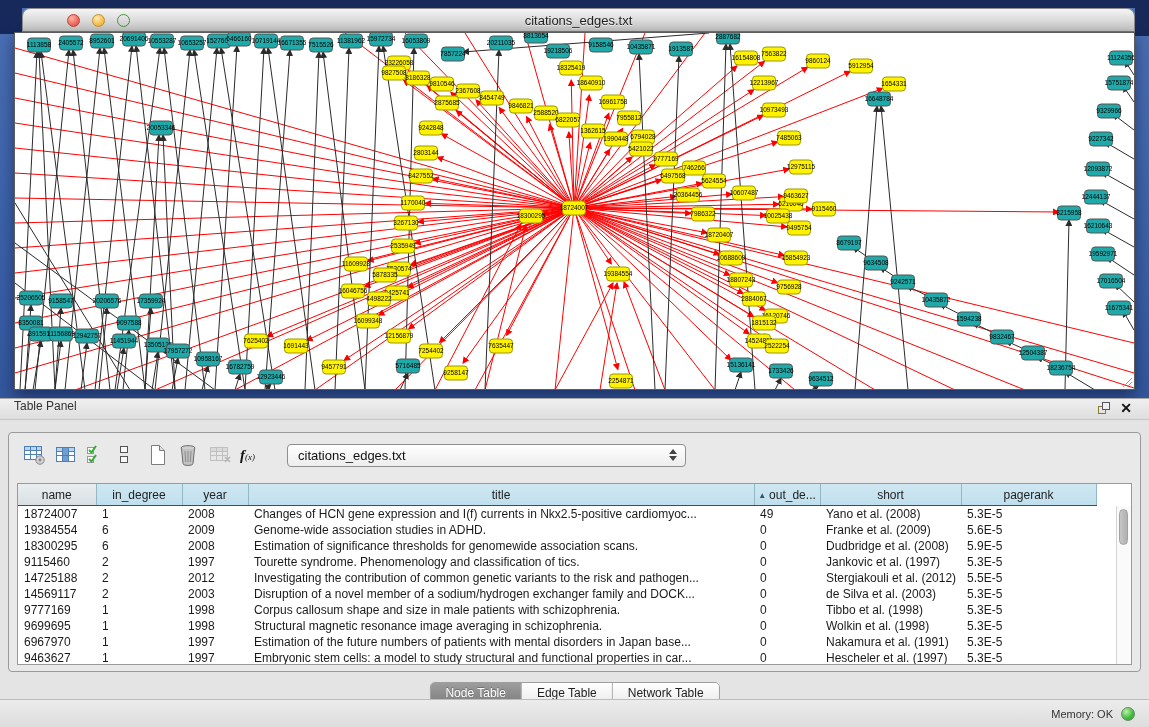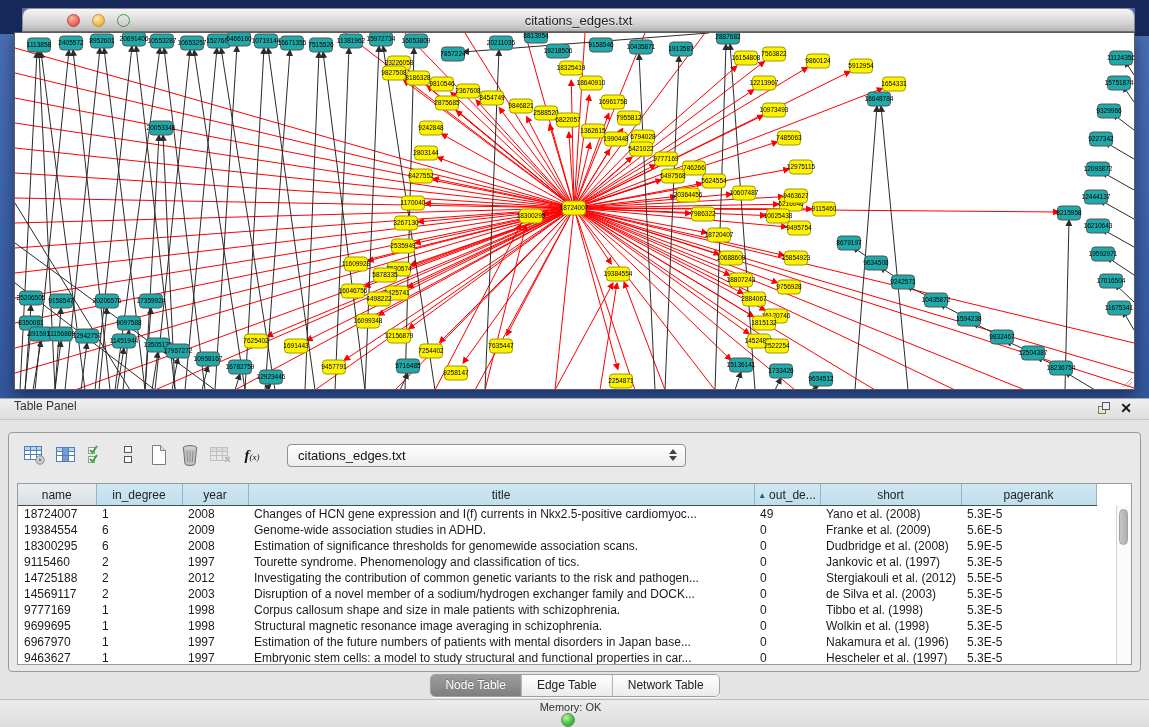--- a/index.html
+++ b/index.html
@@ -40,21 +40,21 @@
     border-bottom:1px solid #c6c6c6;box-sizing:border-box;
     display:flex;align-items:flex-start;font-size:12px;color:#333;}
   .panel-title{margin-left:14px;}
   .panel-header .spacer{flex:1;}
   .hdr-btn{width:22px;height:18px;display:flex;align-items:center;justify-content:center;cursor:default;}
   .close-x{font-size:14px;font-weight:bold;color:#111;margin-right:12px;}
 
   .inner-panel{position:absolute;left:8px;top:34px;width:1133px;height:240px;
     border:1px solid #9a9a9a;border-radius:4px;background:#e9e9e9;box-sizing:border-box;}
   .toolbar{position:absolute;left:0;top:6px;height:32px;display:flex;align-items:center;padding-left:14px;}
-  .tool{width:24px;height:24px;margin-right:7px;display:flex;align-items:center;justify-content:center;}
+  .tool{width:24px;height:24px;margin-right:7px;display:flex;align-items:center;justify-content:flex-start;}
   .tool.disabled{opacity:.45;}
   .fx{font-family:"Liberation Serif",serif;font-style:italic;color:#111;white-space:nowrap;}
   .fx i{font-size:15px;font-weight:bold;}
   .fx .fx-x{font-size:9px;}
   .combobox{position:relative;margin-left:16px;width:397px;height:21px;
     border:1px solid #8f8f8f;border-radius:4px;background:linear-gradient(#ffffff,#ededed);
     box-shadow:inset 0 1px 0 #fff;display:flex;align-items:center;font-size:13px;color:#111;}
   .combobox .val{margin-left:10px;}
   .updown{position:absolute;right:8px;top:4px;display:flex;flex-direction:column;gap:2px;}
   .tri-up{width:0;height:0;border-left:4px solid transparent;border-right:4px solid transparent;border-bottom:5px solid #444;}
@@ -71,31 +71,31 @@
   td.c-title{padding-left:32px;}
   td.c-indeg,td.c-year{padding-left:8px;}
   td.c-out,td.c-short{padding-left:6px;}
   td.c-rank{padding-left:10px;}
   .sort-arrow{color:#27576e;font-size:8px;margin-right:3px;vertical-align:1px;}
 
   .vscroll{position:absolute;top:22px;right:0;bottom:0;width:14px;background:#fafafa;border-left:1px solid #d4d4d4;}
   .vthumb{position:absolute;left:2px;top:3px;width:9px;height:36px;border-radius:5px;
     background:linear-gradient(90deg,#c7c7c7,#b0b0b0);border:1px solid #a2a2a2;box-sizing:border-box;}
 
-  .tabs{position:absolute;left:50%;top:276px;transform:translateX(-50%);display:flex;
+  .tabs{position:absolute;left:50%;top:284px;transform:translateX(-50%);display:flex;
     border:1px solid #9e9e9e;border-radius:5px;overflow:hidden;height:21px;
     box-shadow:0 1px 0 rgba(255,255,255,.8);}
   .tab{padding:0 15px;line-height:20px;font-size:12px;color:#222;
     background:linear-gradient(#ffffff,#ebebeb);border-right:1px solid #aaa;}
   .tab:last-child{border-right:none;}
   .tab.active{background:linear-gradient(#9d9d9d,#7e7e7e);color:#fff;text-shadow:0 -1px 0 rgba(0,0,0,.25);}
 
   .statusbar{position:absolute;left:0;bottom:0;width:1149px;height:28px;
     border-top:1px solid #bcbcbc;background:linear-gradient(#ececec,#dddddd);
-    display:flex;align-items:center;justify-content:flex-end;box-sizing:border-box;flex-direction:column;}
+    display:flex;align-items:center;justify-content:flex-end;box-sizing:border-box;}
   .mem-label{font-size:11px;color:#333;margin-right:8px;}
   .mem-dot{width:14px;height:14px;border-radius:50%;margin-right:14px;box-sizing:border-box;
     background:radial-gradient(circle at 35% 30%,#bdf0a6,#3dbb3d 60%,#2a9e2a);border:1px solid #6a8a6a;}
 </style>
 </head>
 <body>
 
 <div id="root">
 
   <div class="desktop">
@@ -1040,21 +1040,21 @@
                 <td class="c-out">0</td>
                 <td class="c-short">Wolkin et al. (1998)</td>
                 <td class="c-rank">5.3E-5</td>
               </tr>
               <tr>
                 <td class="c-name">6967970</td>
                 <td class="c-indeg">1</td>
                 <td class="c-year">1997</td>
                 <td class="c-title">Estimation of the future numbers of patients with mental disorders in Japan base...</td>
                 <td class="c-out">0</td>
-                <td class="c-short">Nakamura et al. (1996)</td>
+                <td class="c-short">Nakamura et al. (1991)</td>
                 <td class="c-rank">5.3E-5</td>
               </tr>
               <tr>
                 <td class="c-name">9463627</td>
                 <td class="c-indeg">1</td>
                 <td class="c-year">1997</td>
                 <td class="c-title">Embryonic stem cells: a model to study structural and functional properties in car...</td>
                 <td class="c-out">0</td>
                 <td class="c-short">Hescheler et al. (1997)</td>
                 <td class="c-rank">5.3E-5</td>

